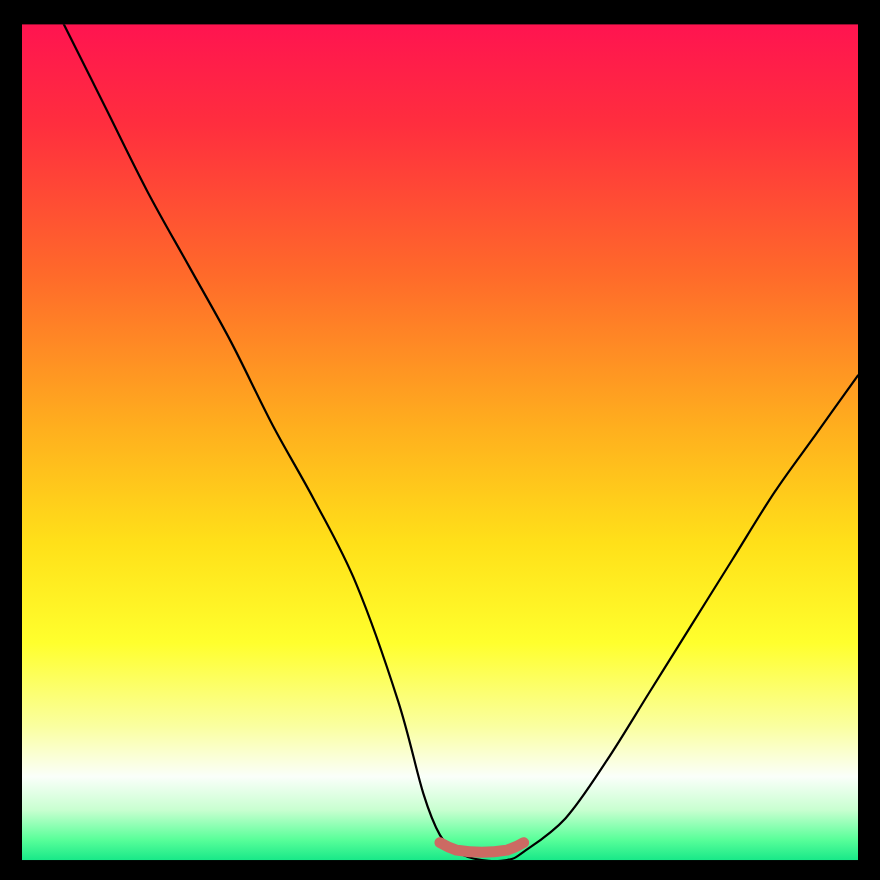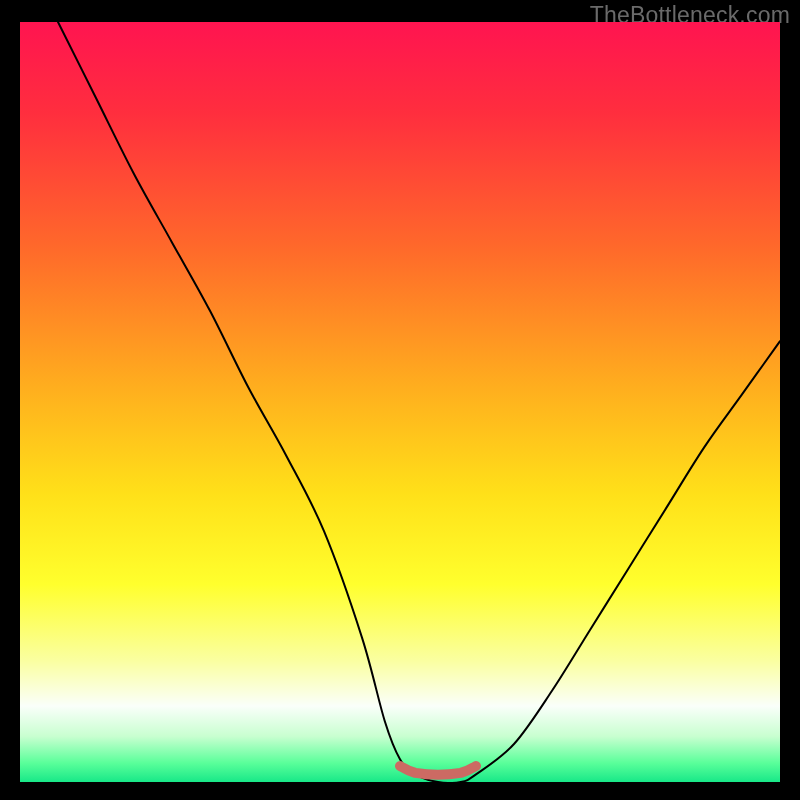--- a/index.html
+++ b/index.html
@@ -44,21 +44,20 @@
   }
   .band-layer {
     position: absolute;
     inset: 0;
   }
 </style>
 </head>
 <body>
 
 <div class="frame">
-  <div class="watermark">TheBottleneck.com</div>
 
   <div class="plot-area">
     <svg class="gradient-fill" viewBox="0 0 100 100" preserveAspectRatio="none" width="100%" height="100%">
       <defs>
         <linearGradient id="bg-grad" x1="0" y1="0" x2="0" y2="1">
             <stop offset="0%" stop-color="#ff1450"></stop>
             <stop offset="12%" stop-color="#ff2e3e"></stop>
             <stop offset="30%" stop-color="#ff6a2a"></stop>
             <stop offset="48%" stop-color="#ffae1e"></stop>
             <stop offset="62%" stop-color="#ffe019"></stop>

